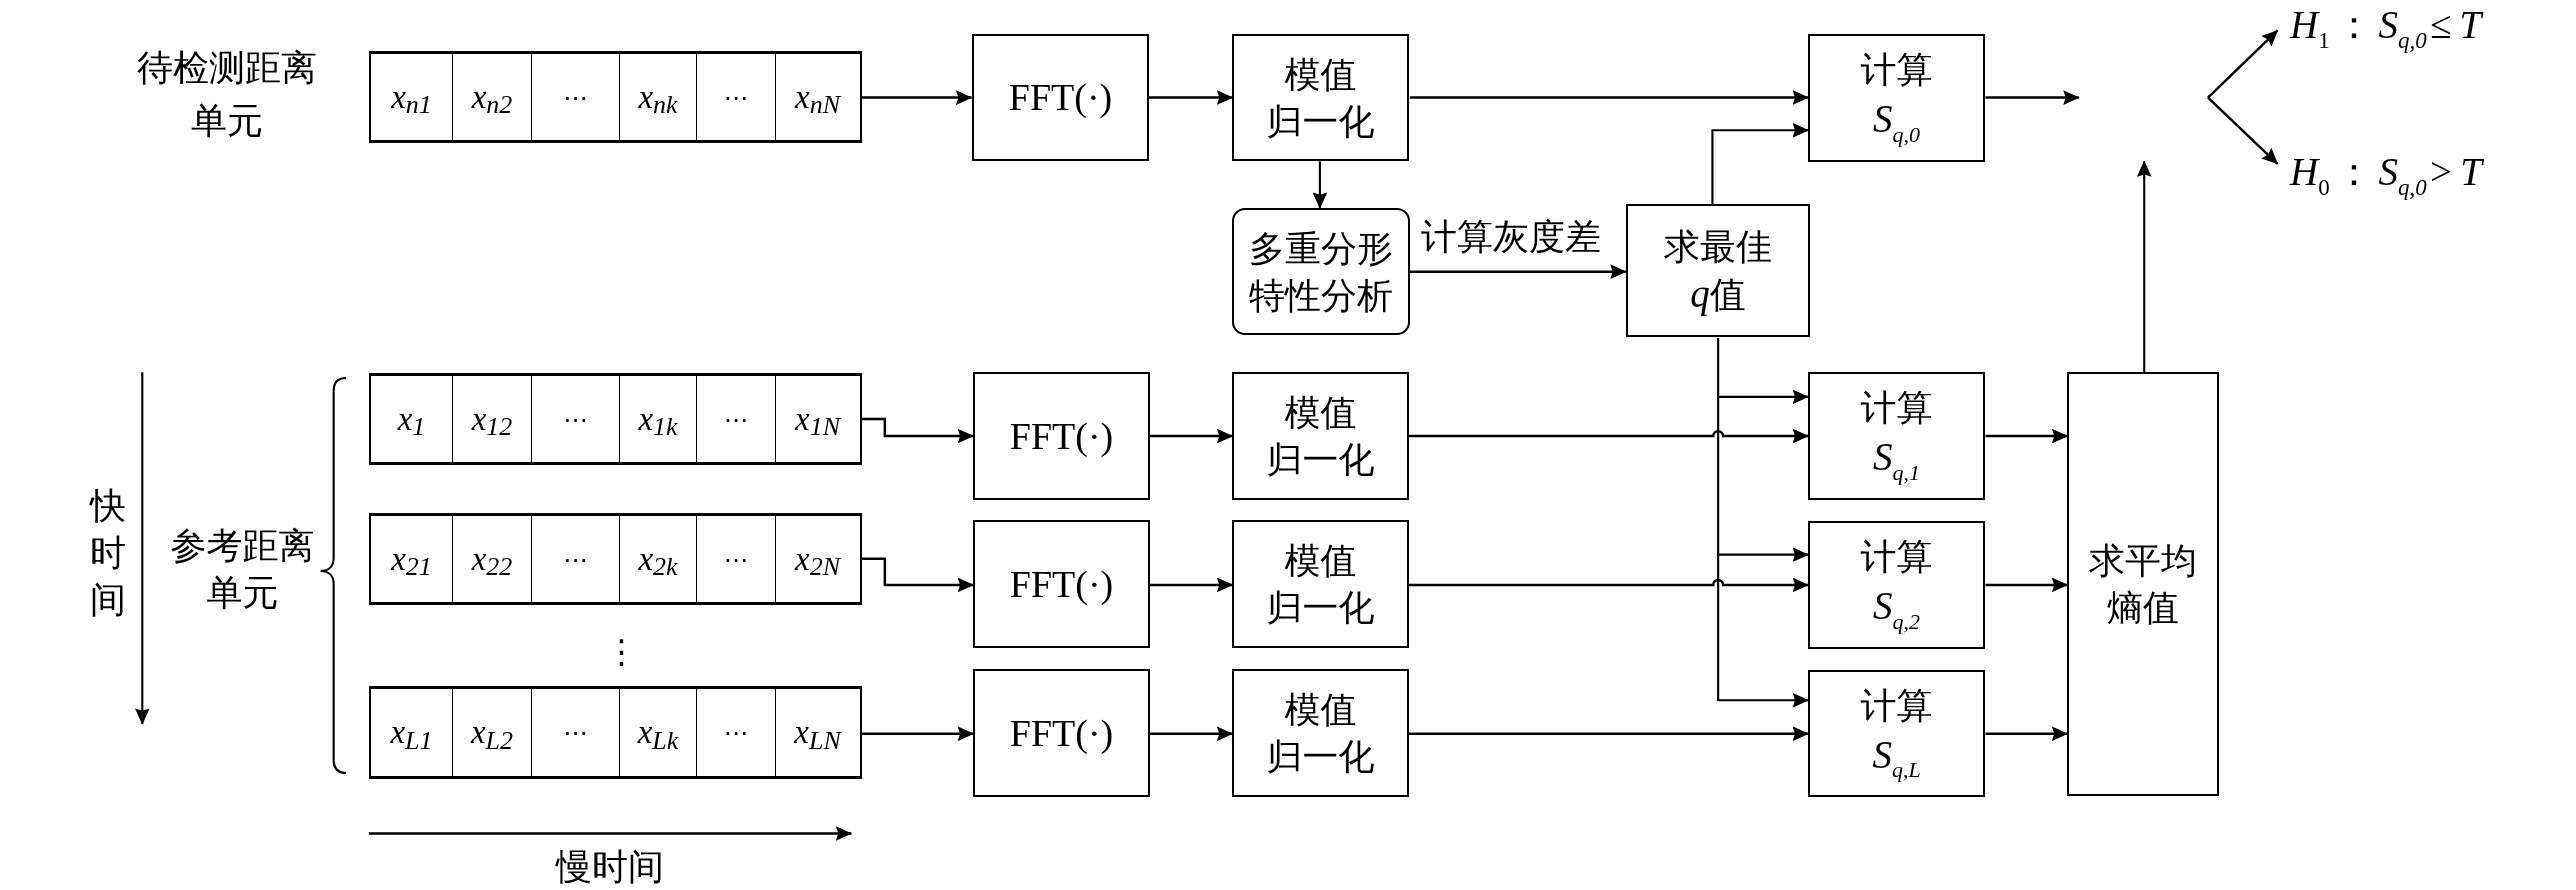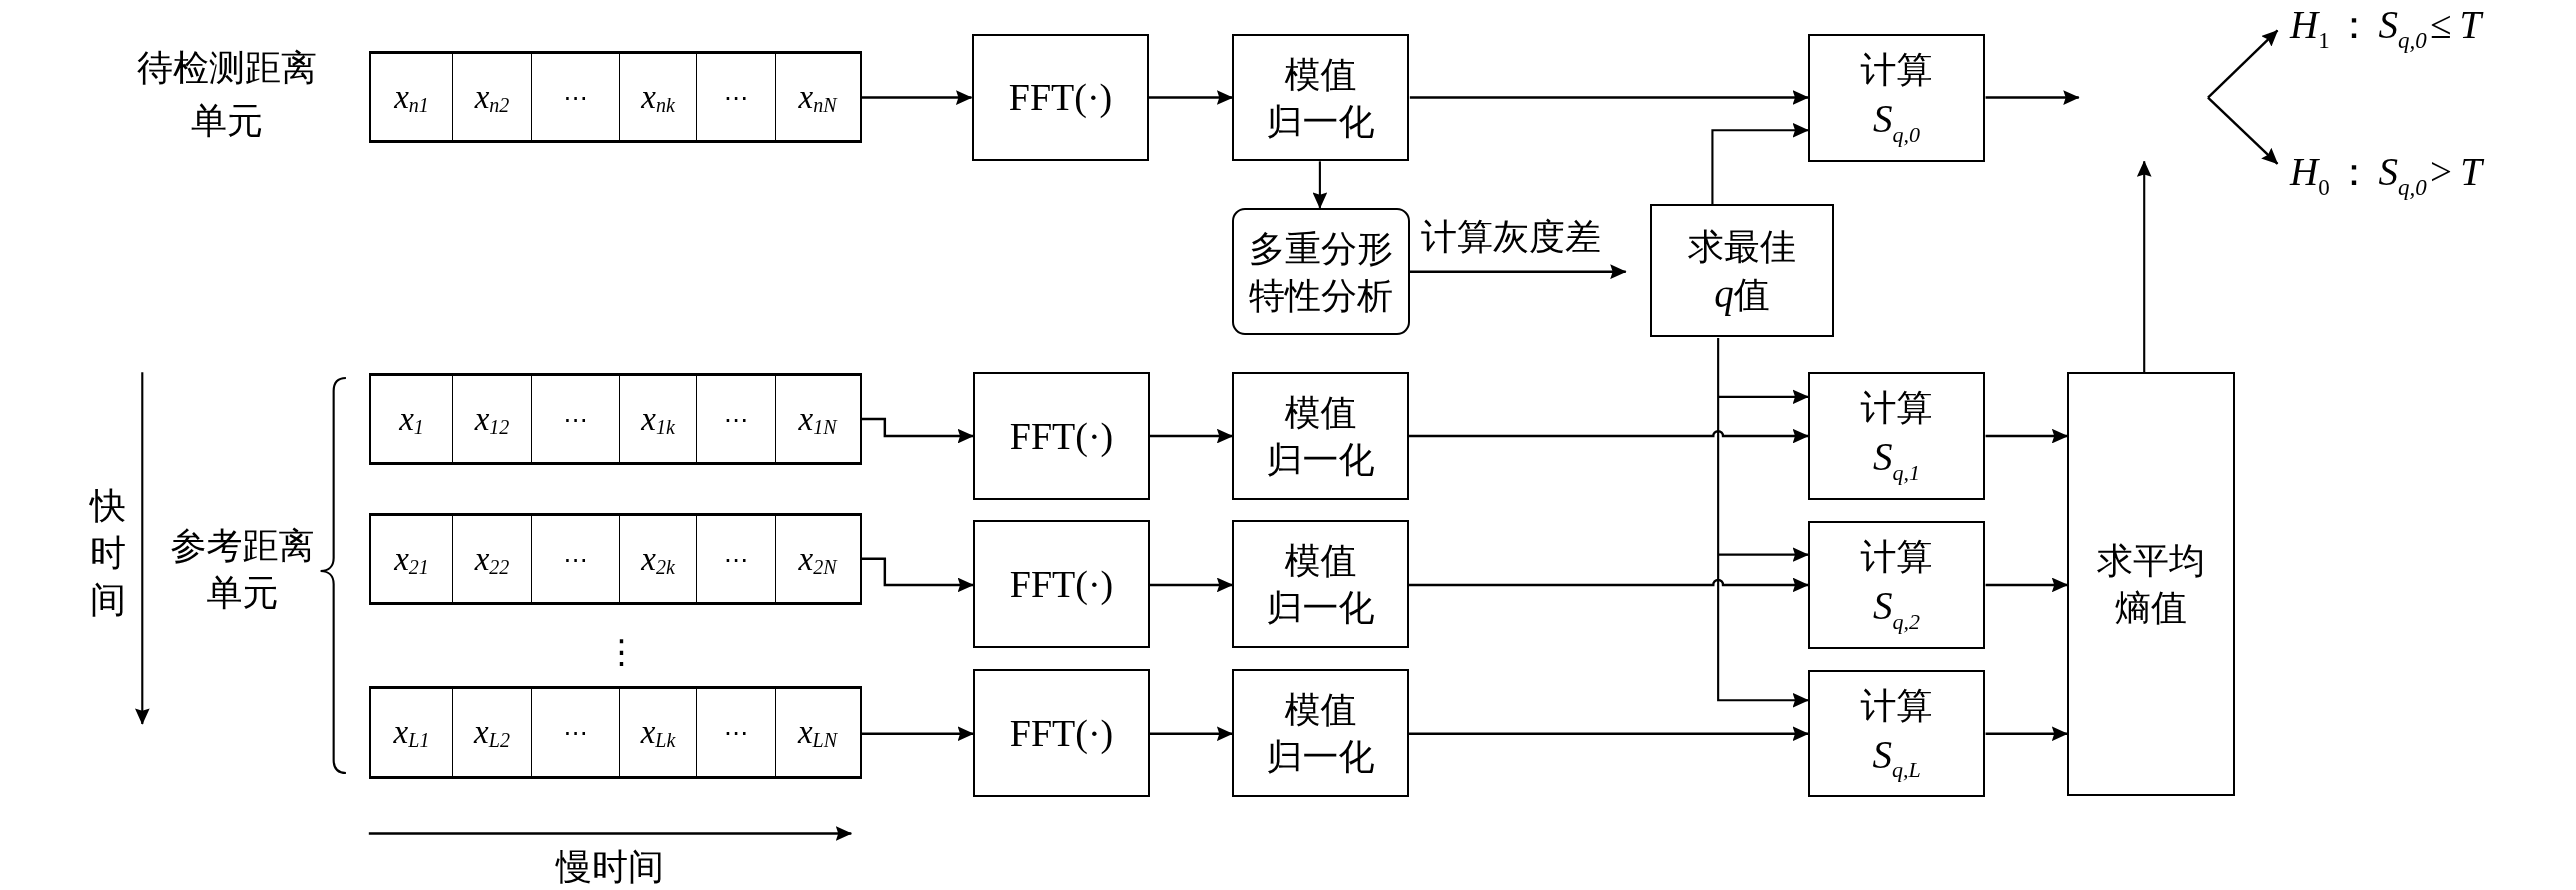--- a/index.html
+++ b/index.html
@@ -17,21 +17,21 @@
 .arr{position:absolute;left:369px;width:493px;box-sizing:border-box;border:2.5px solid #000;border-top-width:3.3px;border-bottom-width:3.3px;display:flex;background:#fff;}
 .cell{box-sizing:border-box;height:100%;border-right:1.6px solid #000;display:flex;align-items:center;justify-content:center;font-family:"Liberation Serif",serif;font-size:33px;white-space:nowrap;}
 .cell:last-child{border-right:none;}
 .cell:nth-child(1){width:82px;}
 .cell:nth-child(2){width:79px;}
 .cell:nth-child(3){width:88px;}
 .cell:nth-child(4){width:77px;}
 .cell:nth-child(5){width:79px;}
 .cell:nth-child(6){width:83px;}
 .cell .base{font-style:italic;}
-.cell .csub{font-size:20px;font-style:italic;position:relative;top:8.2px;}
+.cell .csub{font-size:26px;font-style:italic;position:relative;top:8.2px;}
 .cell.ell .base{font-family:"DejaVu Sans",sans-serif;font-style:normal;font-size:24.5px;}
 .decision{position:absolute;left:2290px;font-family:"Liberation Serif",serif;font-size:39px;line-height:52px;white-space:nowrap;}
 .decision .sub{font-size:23px;position:relative;top:9.8px;}
 .decision .sep{font-family:"DejaVu Serif",serif;margin:0 4.9px;}
 .decision .op{margin:0 8.2px 0 3.3px;font-style:normal;}
 .vertical-text{word-break:break-all;text-align:right;}
 </style>
 </head>
 <body>
 
@@ -200,21 +200,21 @@
     <span class="fft">FFT(·)</span>
   </div>
   <div class="box" style="left:1232px;top:34px;width:177px;height:127px;">
     <span class="cjk">模值</span>
     <span class="cjk">归一化</span>
   </div>
   <div class="box" style="left:1232px;top:208px;width:178px;height:127px;border-radius:13px;">
     <span class="cjk">多重分形</span>
     <span class="cjk">特性分析</span>
   </div>
-  <div class="box" style="left:1626px;top:204px;width:184px;height:133px;margin-left:24px;">
+  <div class="box" style="left:1626px;top:204px;width:184px;height:133px;">
     <span class="cjk">求最佳</span>
     <span class="cjk"><span class="it" style="font-size:39px;">q</span><span>值</span></span>
   </div>
   <div class="box" style="left:1808px;top:34px;width:177px;height:128px;">
     <span class="cjk">计算</span>
     <span class="sym"><span class="it">S</span><span class="sub">q,0</span></span>
   </div>
 
   <div class="decision" style="top:-0.8px;">
     <span class="it">H</span><span class="sub">1</span><span class="sep">：</span><span class="it">S</span><span class="sub it">q,0</span><span class="op">≤</span><span class="it">T</span>
@@ -252,19 +252,19 @@
   </div>
   <div class="box" style="left:1232px;top:669px;width:177px;height:128px;">
     <span class="cjk">模值</span>
     <span class="cjk">归一化</span>
   </div>
   <div class="box" style="left:1808px;top:670px;width:177px;height:127px;">
     <span class="cjk">计算</span>
     <span class="sym"><span class="it">S</span><span class="sub">q,L</span></span>
   </div>
 
-  <div class="box" style="left:2067px;top:372px;width:168px;height:424px;">
+  <div class="box" style="left:2067px;top:372px;width:152px;height:424px;">
     <span class="cjk">求平均</span>
     <span class="cjk">熵值</span>
   </div>
 
 </div>
 
 
 </body></html>

